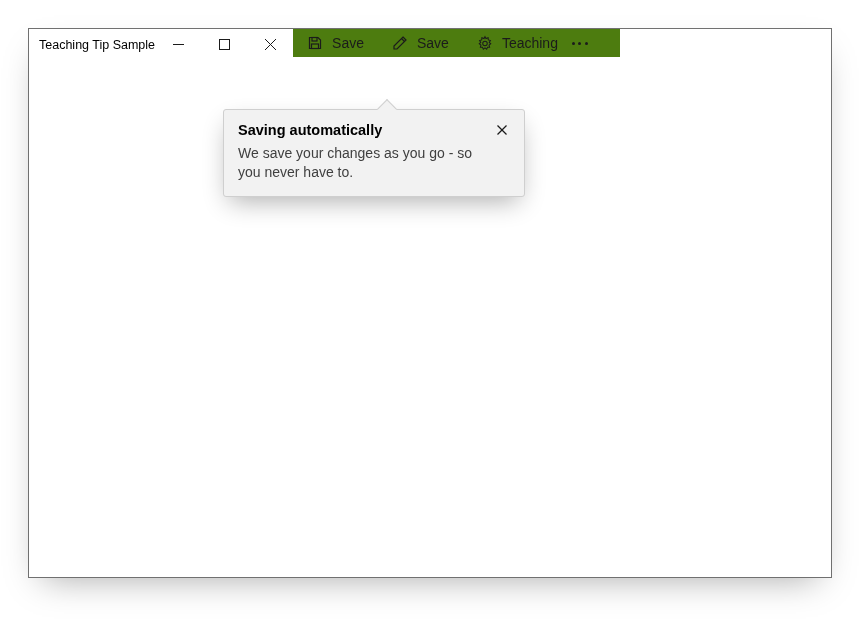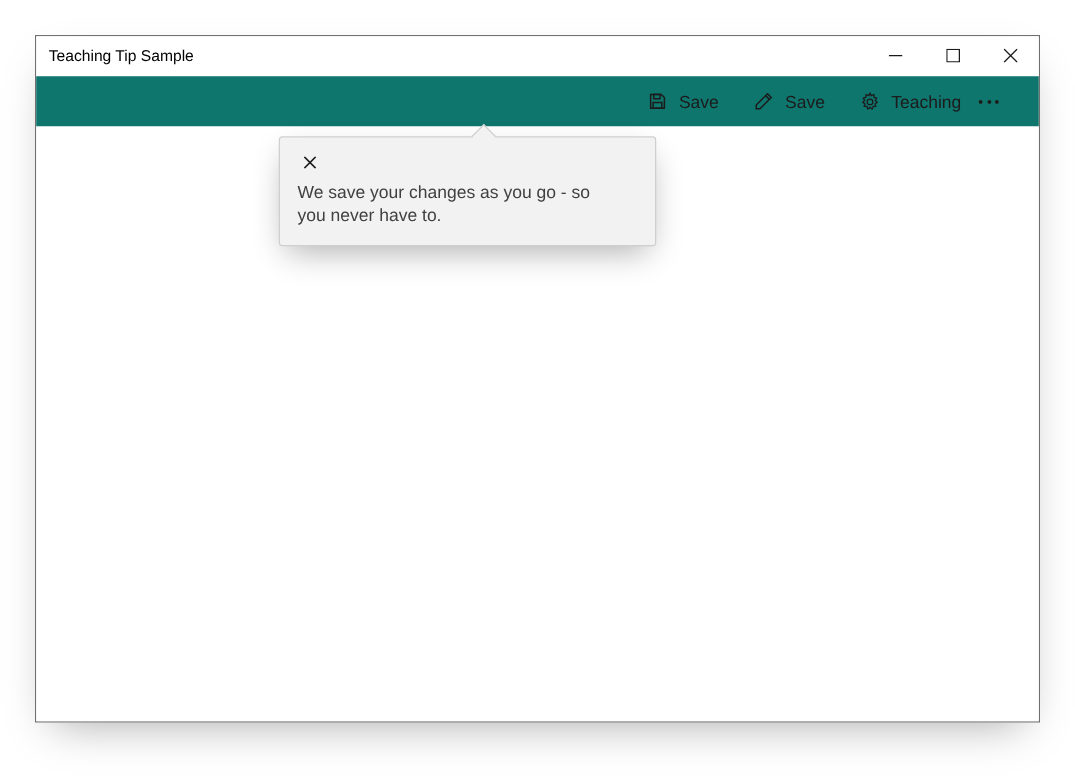--- a/index.html
+++ b/index.html
@@ -18,21 +18,21 @@
     padding: 28px;
   }
 
   .window {
     width: 804px;
     height: 550px;
     border: 1px solid #707070;
     background: #ffffff;
     box-shadow: 0 14px 34px -14px rgba(0,0,0,0.35);
     display: flex;
-    flex-direction: column;
+    flex-direction: row;
     position: relative;
   }
 
   
   .titlebar {
     height: 32px;
     display: flex;
     align-items: center;
     justify-content: space-between;
     padding-left: 10px;
@@ -53,22 +53,22 @@
     align-items: center;
     justify-content: center;
     background: transparent;
     border: none;
     padding: 0;
   }
   .win-btn svg { stroke: #1b1b1b; fill: none; stroke-width: 1; }
 
   
   .commandbar {
-    height: 40px;
-    background: #0f766e;
+    height: 28px;
+    background: #4d7c0f;
     display: flex;
     align-items: flex-start;
     justify-content: flex-end;
     padding: 0 4px 0 0;
     position: relative;
   }
   .cmd {
     display: flex;
     align-items: center;
     gap: 9px;
@@ -222,20 +222,21 @@
           <span></span>
       </span>
     </button>
   </div>
 
   <div class="content"></div>
 
   <div class="teachingtip">
     <div class="beak"></div>
     <div class="tip-header">
+      <span class="tip-title">Saving automatically</span>
       <button class="tip-close">
         <span>
           <svg width="10" height="10" viewBox="0 0 10 10">
               <line x1="0.5" y1="0.5" x2="9.5" y2="9.5"></line>
               <line x1="9.5" y1="0.5" x2="0.5" y2="9.5"></line>
             </svg>
         </span>
       </button>
     </div>
     <div class="tip-body">We save your changes as you go - so you never have to.</div>

